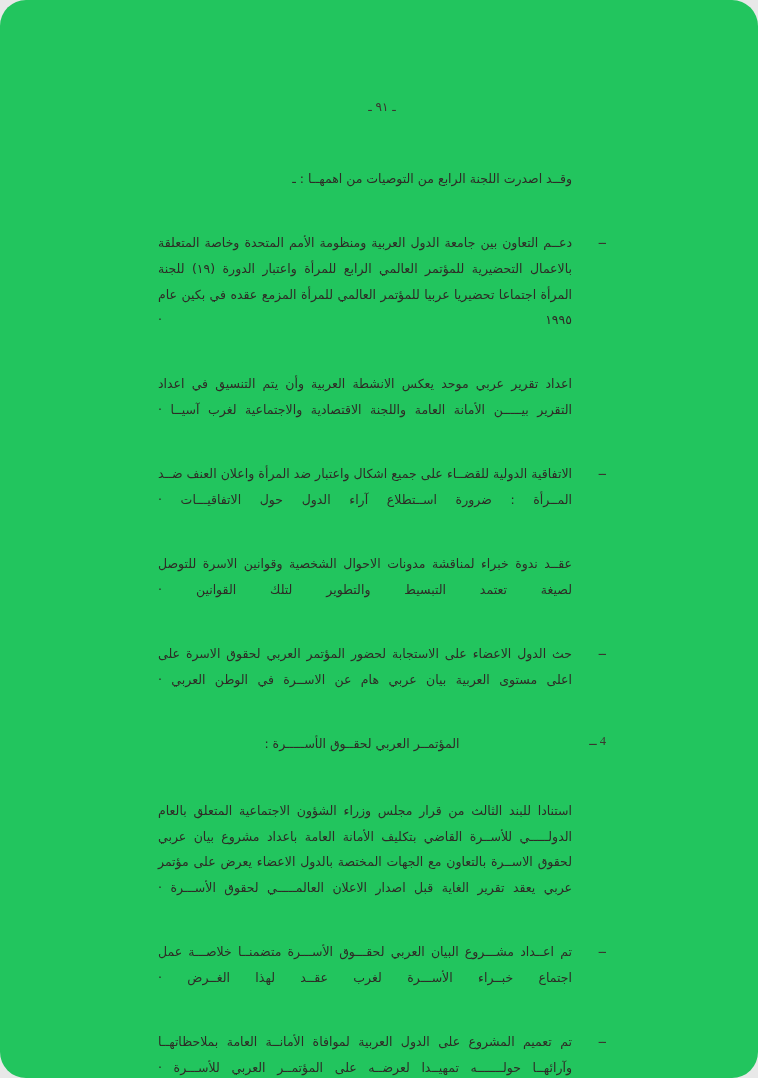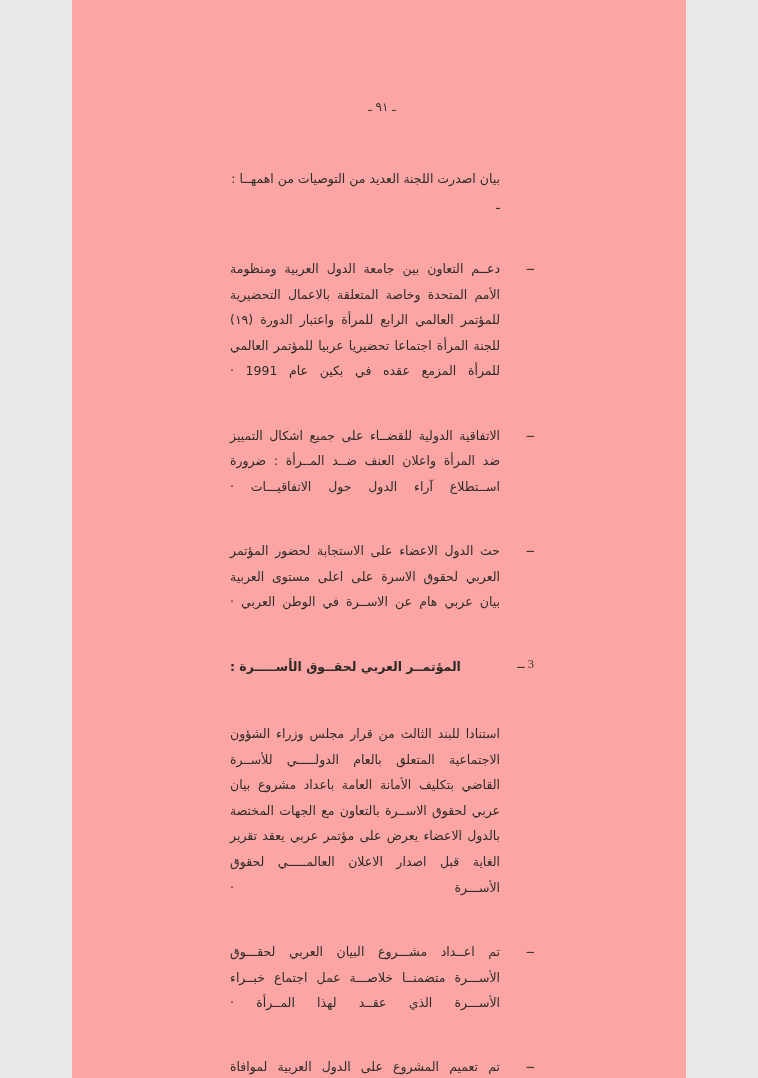--- a/index.html
+++ b/index.html
@@ -2,30 +2,31 @@
 <html lang="ar" dir="rtl"><head>
 <meta charset="utf-8">
 <style>
   html, body {
     margin: 0;
     padding: 0;
     background: #e8e8e8;
   }
   .page {
     position: relative;
-    width: 614px;
+    width: 758px;
     height: 1078px;
     margin: 0 auto;
-    background: #fca5a5;
+    background: #22c55e;
     color: #2e2b26;
     font-family: "DejaVu Sans", "Liberation Sans", sans-serif;
     font-size: 12.5px;
     direction: rtl;
     overflow: hidden;
     box-sizing: border-box;
+    border-radius: 26px;
   }
   .content {
     position: absolute;
     top: 100px;
     right: 152px;
     left: 158px;
   }
   .page-number {
     text-align: center;
     letter-spacing: 2px;
@@ -53,69 +54,77 @@
   }
   .text:after {
     content: "";
     display: inline-block;
     width: 100%;
   }
   .intro .text { text-align: right; }
   .heading { margin-top: 6px; margin-bottom: 16px; }
   .heading .marker { flex-basis: 40px; }
   .heading .text {
-    text-align: left;
-    font-weight: bold;
+    text-align: center;
+    font-weight: normal;
     letter-spacing: 0.3px;
   }
   .plain .marker { visibility: hidden; }
 </style>
 </head>
 <body>
 
 <div class="page">
   <div class="content">
 
     <div class="page-number">ـ ٩١ ـ</div>
 
     <div class="block intro">
       <span class="marker"></span>
-      <p class="text">بيان اصدرت اللجنة العديد من التوصيات من اهمهــا : ـ</p>
+      <p class="text">وقــد اصدرت اللجنة الرابع من التوصيات من اهمهــا : ـ</p>
     </div>
 
     <div class="block bullet">
       <span class="marker">ــ</span>
-      <p class="text">دعــم التعاون بين جامعة الدول العربية ومنظومة الأمم المتحدة وخاصة المتعلقة بالاعمال التحضيرية للمؤتمر العالمي الرابع للمرأة واعتبار الدورة (١٩) للجنة المرأة اجتماعا تحضيريا عربيا للمؤتمر العالمي للمرأة المزمع عقده في بكين عام 1991 ·</p>
+      <p class="text">دعــم التعاون بين جامعة الدول العربية ومنظومة الأمم المتحدة وخاصة المتعلقة بالاعمال التحضيرية للمؤتمر العالمي الرابع للمرأة واعتبار الدورة (١٩) للجنة المرأة اجتماعا تحضيريا عربيا للمؤتمر العالمي للمرأة المزمع عقده في بكين عام ١٩٩٥ ·</p>
     </div>
 
+    <div class="block plain">
+      <span class="marker">ــ</span>
+      <p class="text">اعداد تقرير عربي موحد يعكس الانشطة العربية وأن يتم التنسيق في اعداد التقرير بيـــــن الأمانة العامة واللجنة الاقتصادية والاجتماعية لغرب آسيــا ·</p>
+    </div>
 
     <div class="block bullet">
       <span class="marker">ــ</span>
-      <p class="text">الاتفاقية الدولية للقضــاء على جميع اشكال التمييز ضد المرأة واعلان العنف ضــد المــرأة : ضرورة اســتطلاع آراء الدول حول الاتفاقيـــات ·</p>
+      <p class="text">الاتفاقية الدولية للقضــاء على جميع اشكال واعتبار ضد المرأة واعلان العنف ضــد المــرأة : ضرورة اســتطلاع آراء الدول حول الاتفاقيـــات ·</p>
     </div>
 
+    <div class="block plain">
+      <span class="marker">ــ</span>
+      <p class="text">عقــد ندوة خبراء لمناقشة مدونات الاحوال الشخصية وقوانين الاسرة للتوصل لصيغة تعتمد التبسيط والتطوير لتلك القوانين ·</p>
+    </div>
 
     <div class="block bullet">
       <span class="marker">ــ</span>
       <p class="text">حث الدول الاعضاء على الاستجابة لحضور المؤتمر العربي لحقوق الاسرة على اعلى مستوى العربية بيان عربي هام عن الاســرة في الوطن العربي ·</p>
     </div>
 
     <div class="block heading">
-      <span class="marker">3 ــ</span>
+      <span class="marker">4 ــ</span>
       <p class="text">المؤتمــر العربي لحقــوق الأســـــرة :</p>
     </div>
 
     <div class="block plain">
       <span class="marker">ــ</span>
       <p class="text">استنادا للبند الثالث من قرار مجلس وزراء الشؤون الاجتماعية المتعلق بالعام الدولـــــي للأســرة القاضي بتكليف الأمانة العامة باعداد مشروع بيان عربي لحقوق الاســرة بالتعاون مع الجهات المختصة بالدول الاعضاء يعرض على مؤتمر عربي يعقد تقرير الغاية قبل اصدار الاعلان العالمـــــي لحقوق الأســـرة ·</p>
     </div>
 
     <div class="block bullet">
       <span class="marker">ــ</span>
-      <p class="text">تم اعــداد مشـــروع البيان العربي لحقـــوق الأســـرة متضمنــا خلاصـــة عمل اجتماع خبــراء الأســـرة الذي عقــد لهذا المــرأة ·</p>
+      <p class="text">تم اعــداد مشـــروع البيان العربي لحقـــوق الأســـرة متضمنــا خلاصـــة عمل اجتماع خبــراء الأســـرة لغرب عقــد لهذا الغــرض ·</p>
     </div>
 
     <div class="block bullet">
       <span class="marker">ــ</span>
       <p class="text">تم تعميم المشروع على الدول العربية لموافاة الأمانــة العامة بملاحظاتهــا وآرائهــا حولـــــــه تمهيــدا لعرضــه على المؤتمــر العربي للأســـرة ·</p>
     </div>
 
   </div>
 </div>
 

